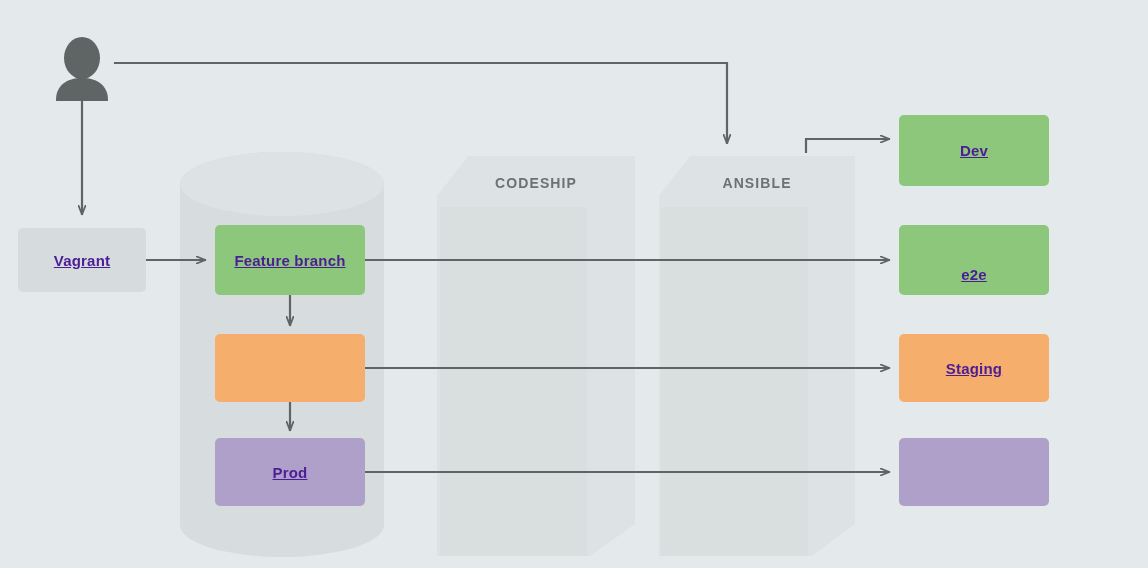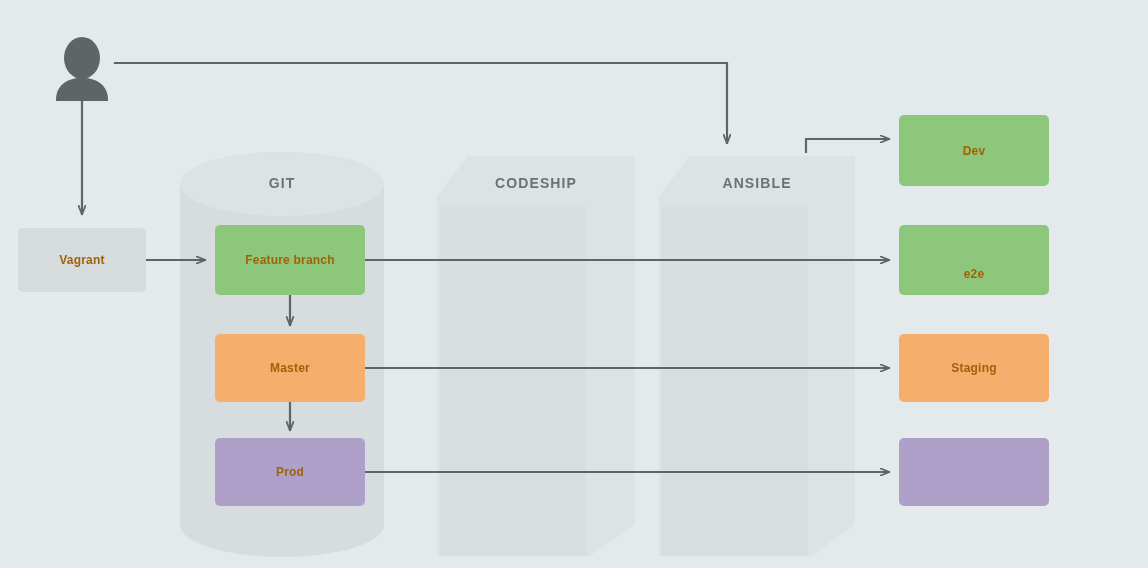--- a/index.html
+++ b/index.html
@@ -30,22 +30,23 @@
     display: flex;
     align-items: center;
     justify-content: center;
     text-align: center;
     font-weight: bold;
     letter-spacing: 0.2px;
     pointer-events: none;
     user-select: none;
   }
   .box-text {
-    color: #a16207;
-    font-size: 12px;
+    color: #4c1d95;
+    font-size: 15px;
+    text-decoration: underline;
   }
   .container-text {
     color: #6b7274;
     font-size: 14px;
     letter-spacing: 1.1px;
   }
 </style>
 </head>
 <body>
 
@@ -104,25 +105,23 @@
       <rect x="215" y="225" width="150" height="70" rx="5" fill="#8dc77b"></rect>
       <rect x="215" y="334" width="150" height="68" rx="5" fill="#f5ae6b"></rect>
       <rect x="215" y="438" width="150" height="68" rx="5" fill="#afa0ca"></rect>
       <rect x="899" y="115" width="150" height="71" rx="5" fill="#8dc77b"></rect>
       <rect x="899" y="225" width="150" height="70" rx="5" fill="#8dc77b"></rect>
       <rect x="899" y="334" width="150" height="68" rx="5" fill="#f5ae6b"></rect>
       <rect x="899" y="438" width="150" height="68" rx="5" fill="#afa0ca"></rect>
     </g>
   </svg>
 
-  <div class="node-label container-text" style="left:180px; top:172px; width:204px; height:22px;">GIT</div>
   <div class="node-label container-text" style="left:437px; top:172px; width:198px; height:22px;">CODESHIP</div>
   <div class="node-label container-text" style="left:659px; top:172px; width:196px; height:22px;">ANSIBLE</div>
 
   <div class="node-label box-text" style="left:18px; top:228px; width:128px; height:64px;">Vagrant</div>
   <div class="node-label box-text" style="left:215px; top:225px; width:150px; height:70px;">Feature branch</div>
-  <div class="node-label box-text" style="left:215px; top:334px; width:150px; height:68px;">Master</div>
   <div class="node-label box-text" style="left:215px; top:438px; width:150px; height:68px;">Prod</div>
   <div class="node-label box-text" style="left:899px; top:115px; width:150px; height:71px;">Dev</div>
   <div class="node-label box-text" style="left:899px; top:225px; width:150px; height:70px;margin-top:14px;">e2e</div>
   <div class="node-label box-text" style="left:899px; top:334px; width:150px; height:68px;">Staging</div>
 
 </div>
 
 </body></html>

